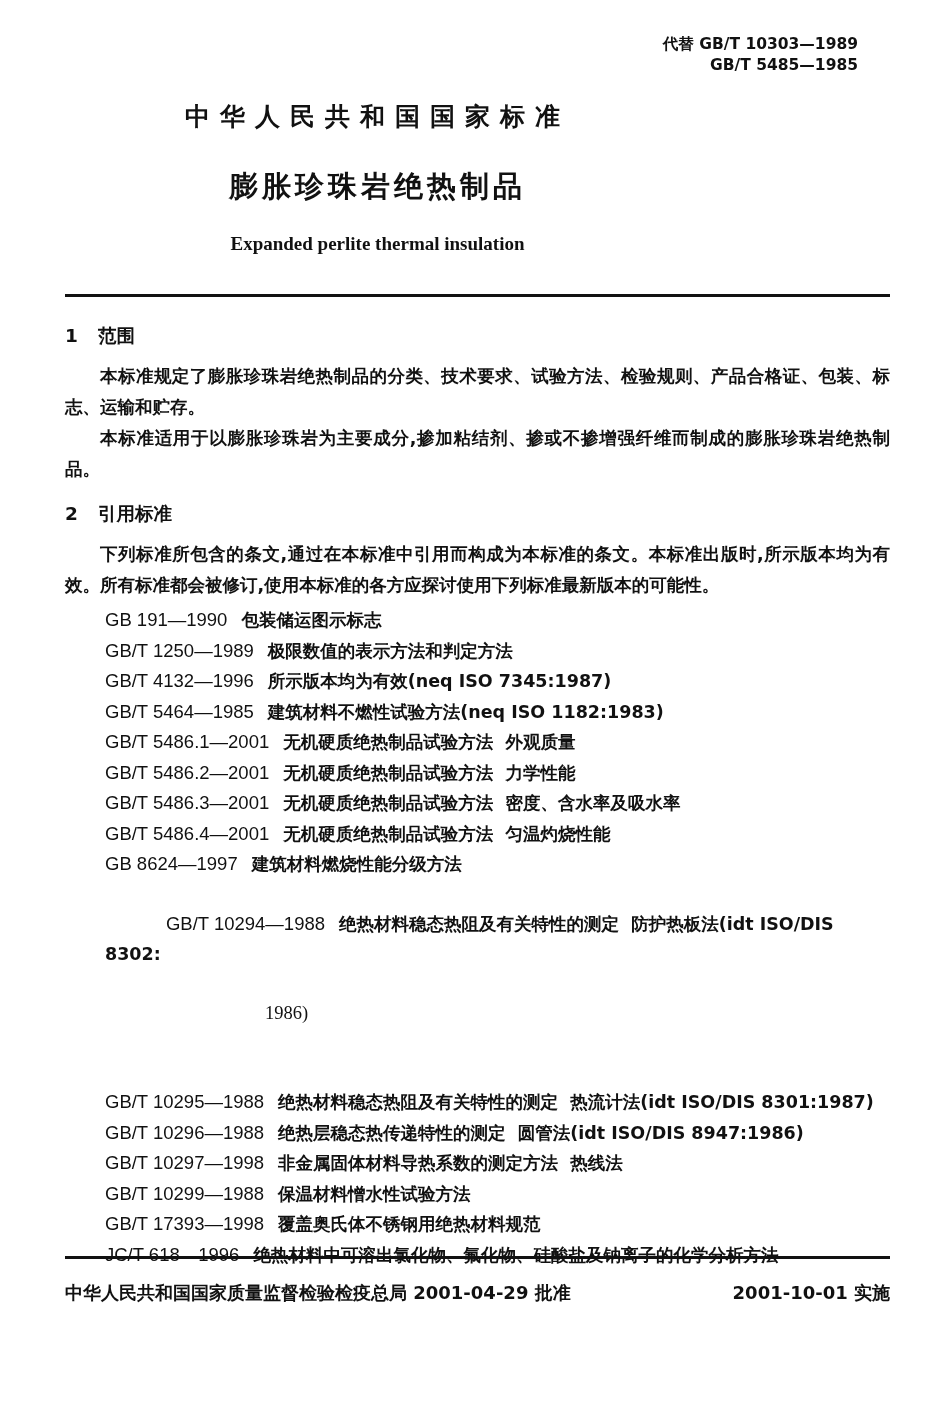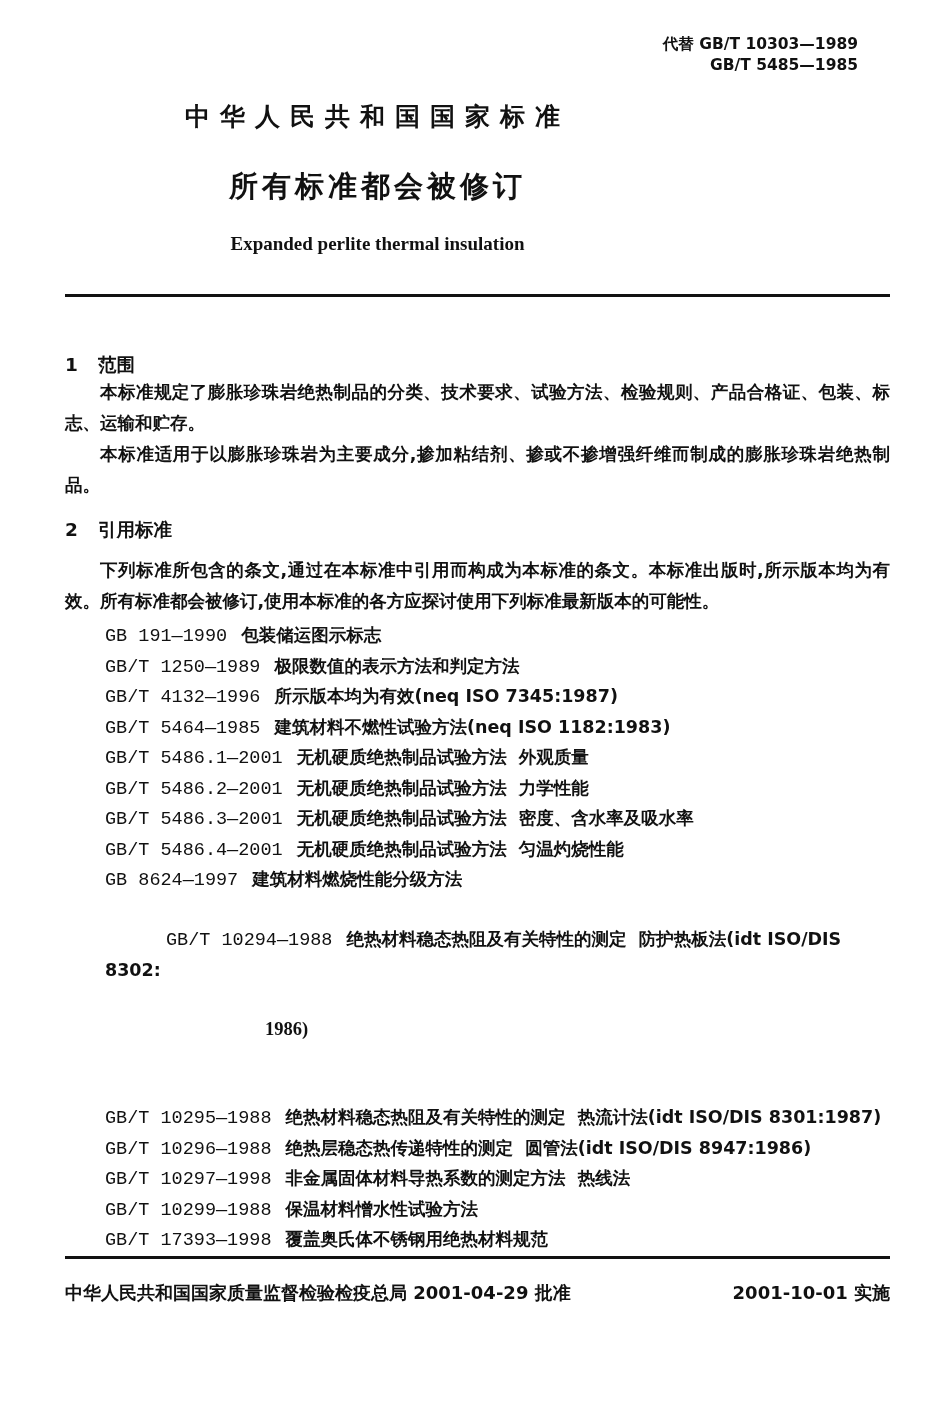--- a/index.html
+++ b/index.html
@@ -72,53 +72,53 @@
     top: 294px; left: 65px;
     width: 825px; height: 3px;
     background: #111111;
   }
 
   
   .main {
     position: absolute;
     top: 297px; left: 65px;
     width: 825px;
-    padding-top: 56px;
+    padding-top: 27px;
     font-size: 17.5px;
     font-weight: 600;
   }
 
   .sec-heading {
     font-size: 18.5px;
     font-weight: 700;
     line-height: 24px;
   }
   .sec-num { display: inline-block; margin-right: 20px; }
 
   .para {
     text-indent: 2em;
     line-height: 31px;
     text-align: justify;
   }
-  .s1 .para-group { }
+  .s1 .para-group { margin-top: 13px; }
 
   .s2 { margin-top: 17px; }
   .s2 .intro { margin-top: 13px; }
 
   .ref-list { margin-top: 4px; padding-left: 40px; }
   .ref-item { line-height: 29.5px; white-space: pre-wrap; }
   .ref-code {
-    font-family: Liberation Mono, monospace;
+    font-family: Liberation Sans, sans-serif;
     font-size: 18.5px;
     font-weight: 400;
     margin-right: 14px;
     white-space: nowrap;
   }
   .ref-title { font-weight: 600; }
-  .ref-cont { padding-left: 160px; font-family: "Liberation Serif", "DejaVu Serif", serif; font-size: 18.5px; font-weight: 700; }
+  .ref-cont { padding-left: 160px; font-family: "Liberation Serif", "DejaVu Serif", serif; font-size: 18.5px; font-weight: 400; }
 
   .s3 { margin-top: 18px; }
   .s3 .para-group { margin-top: 13px; }
 
   
   .footer {
     position: absolute;
     top: 1256px; left: 65px;
     width: 825px;
   }
@@ -136,21 +136,21 @@
   }
 </style>
 </head>
 <body>
 
 <div class="page">
 
   <div class="header">
     <div class="title-col">
       <div class="national-title">中华人民共和国国家标准</div>
-      <div class="doc-title-zh">所有标准都会被修订</div>
+      <div class="doc-title-zh">膨胀珍珠岩绝热制品</div>
       <div class="doc-title-en">Expanded perlite thermal insulation</div>
     </div>
     <div class="code-col">
       <div class="replaces">
         <div>代替 GB/T 10303—1989</div>
         <div>GB/T 5485—1985</div>
       </div>
     </div>
     <div class="header-rule"></div>
   </div>
@@ -185,20 +185,21 @@
         <div class="ref-item"><span class="ref-code">GB 8624—1997</span><span class="ref-title">建筑材料燃烧性能分级方法</span></div>
         <div class="ref-item">
           <span class="ref-code">GB/T 10294—1988</span><span class="ref-title">绝热材料稳态热阻及有关特性的测定  防护热板法(idt ISO/DIS 8302:</span>
           <div class="ref-cont">1986)</div>
         </div>
         <div class="ref-item"><span class="ref-code">GB/T 10295—1988</span><span class="ref-title">绝热材料稳态热阻及有关特性的测定  热流计法(idt ISO/DIS 8301:1987)</span></div>
         <div class="ref-item"><span class="ref-code">GB/T 10296—1988</span><span class="ref-title">绝热层稳态热传递特性的测定  圆管法(idt ISO/DIS 8947:1986)</span></div>
         <div class="ref-item"><span class="ref-code">GB/T 10297—1998</span><span class="ref-title">非金属固体材料导热系数的测定方法  热线法</span></div>
         <div class="ref-item"><span class="ref-code">GB/T 10299—1988</span><span class="ref-title">保温材料憎水性试验方法</span></div>
         <div class="ref-item"><span class="ref-code">GB/T 17393—1998</span><span class="ref-title">覆盖奥氏体不锈钢用绝热材料规范</span></div>
+        <div class="ref-item"><span class="ref-code">JC/T 618—1996</span><span class="ref-title">绝热材料中可溶出氯化物、氟化物、硅酸盐及钠离子的化学分析方法</span></div>
       </div>
     </div>
 
 
   </div>
 
   <div class="footer">
     <div class="footer-rule"></div>
     <div class="footer-row">
       <span class="approval">中华人民共和国国家质量监督检验检疫总局 2001-04-29 批准</span>

